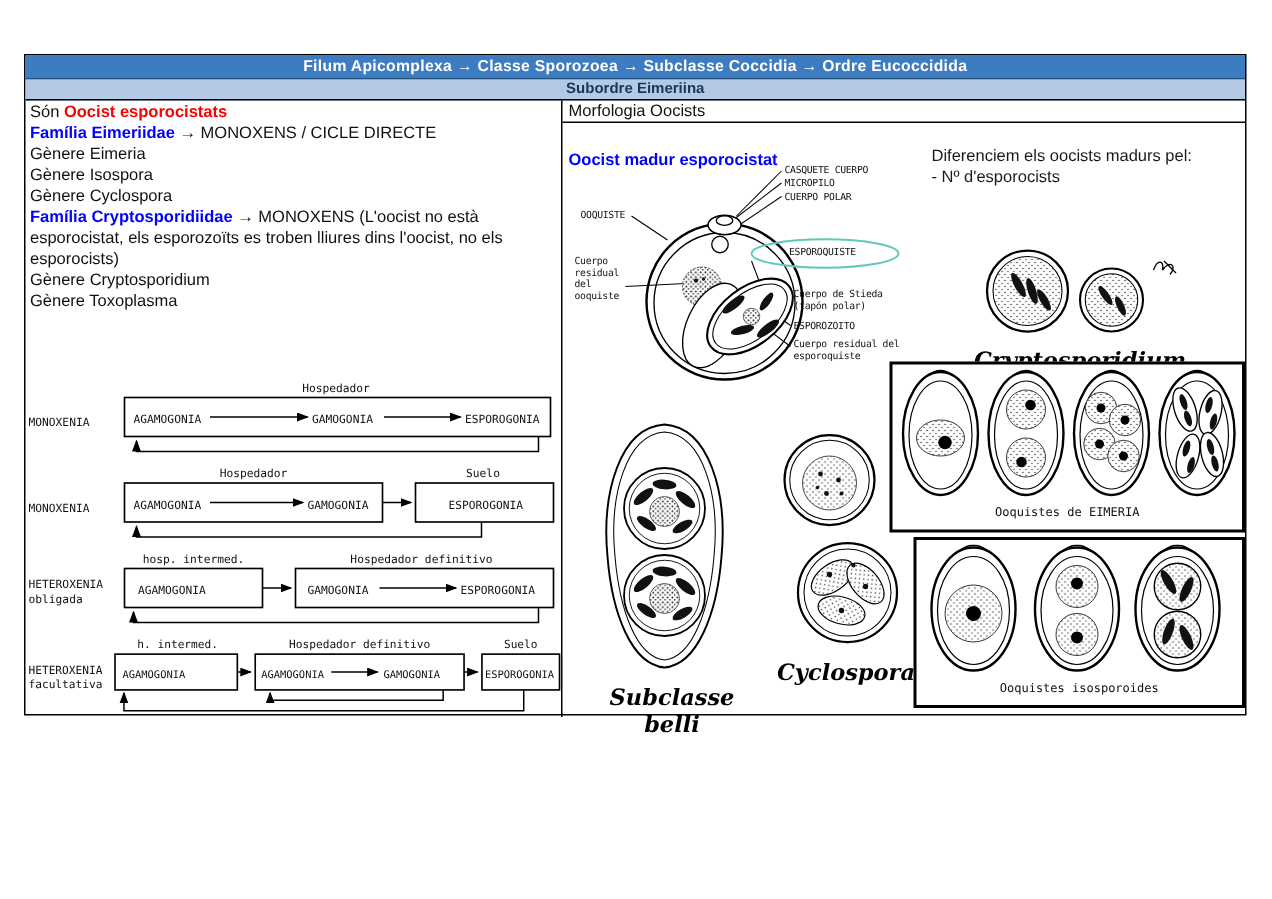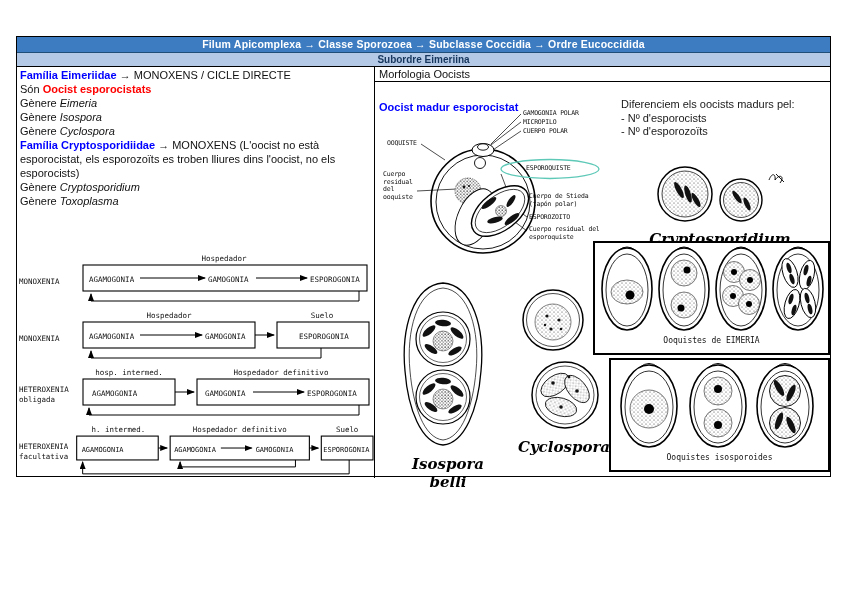--- a/index.html
+++ b/index.html
@@ -11,21 +11,21 @@
   .hdr2{height:13px;background:#b3c9e6;border-bottom:1px solid #000;color:#17365d;font-size:10px;font-weight:bold;
         text-align:center;line-height:13px;}
   .cols{display:flex;height:411px;}
   .leftcol{width:358px;border-right:1px solid #000;position:relative;box-sizing:border-box;}
   .rightcol{flex:1;position:relative;}
   
   .ltext{padding:1px 4px 0 3px;font-size:11px;line-height:14px;}
   .ltext p{margin:0;}
   .red{color:#ff0000;font-weight:bold;}
   .fam{color:#0000ff;font-weight:bold;}
-  .gen{font-style:italic;}
+  .gen{}
   
   .cycles{position:absolute;left:0;top:184px;width:356px;}
   .cyc{display:block;margin:0 0 1px 2px;}
   .cyc text{font-family:"DejaVu Sans Mono",monospace;font-size:7.5px;fill:#111;}
   .cyc text.sm{font-size:7px;}
   .cyc rect{fill:#fff;stroke:#000;stroke-width:1.1;}
   .cyc .ln{stroke:#000;stroke-width:1;fill:none;}
   
   .rhead{height:14px;border-bottom:1px solid #000;font-size:11px;line-height:14px;padding-left:4px;}
   .subtitle{position:absolute;left:4px;top:34px;color:#0000ff;font-weight:bold;font-size:11px;}
@@ -64,22 +64,22 @@
 <div class="page">
   <div class="table">
 
     <div class="hdr1">Filum Apicomplexa → Classe Sporozoea → Subclasse Coccidia → Ordre Eucoccidida</div>
     <div class="hdr2">Subordre Eimeriina</div>
 
     <div class="cols">
 
       <div class="leftcol">
         <div class="ltext">
+          <p><span>Són </span><span class="red">Oocist esporocistats</span></p>
           <p><span class="fam">Família Eimeriidae</span><span> → MONOXENS / CICLE DIRECTE</span></p>
-          <p><span>Són </span><span class="red">Oocist esporocistats</span></p>
           <p><span>Gènere </span><span class="gen">Eimeria</span></p>
           <p><span>Gènere </span><span class="gen">Isospora</span></p>
           <p><span>Gènere </span><span class="gen">Cyclospora</span></p>
           <p><span class="fam">Família Cryptosporidiidae</span><span> → MONOXENS (L'oocist no està esporocistat, els esporozoïts es troben lliures dins l'oocist, no els esporocists)</span></p>
           <p><span>Gènere </span><span class="gen">Cryptosporidium</span></p>
           <p><span>Gènere </span><span class="gen">Toxoplasma</span></p>
         </div>
 
         <div class="cycles">
 
@@ -146,21 +146,20 @@
         </div>
       </div>
 
       <div class="rightcol">
         <div class="rhead">Morfologia Oocists</div>
         <div class="subtitle">Oocist madur esporocistat</div>
 
         <div class="diff">
           <div>Diferenciem els oocists madurs pel:</div>
           <div>- Nº d'esporocists</div>
-          <div>- Nº d'esporozoïts</div>
         </div>
 
         <div class="oofig">
           <svg width="226" height="152" viewBox="0 0 226 152">
 
             <g stroke="#000" stroke-width="0.7">
               <path d="M138,7 L108,37" fill="none"></path>
                 <path d="M138,15 L104,41" fill="none"></path>
               <path d="M138,24 L101,49" fill="none"></path>
                 <path d="M38,37 L62,53" fill="none"></path>
@@ -191,21 +190,21 @@
             <g fill="#111">
               <ellipse cx="106" cy="96" rx="9" ry="3" transform="rotate(-38 106 96)"></ellipse>
               <ellipse cx="129" cy="112" rx="9" ry="3" transform="rotate(-38 129 112)"></ellipse>
               <ellipse cx="112" cy="113" rx="8" ry="2.8" transform="rotate(-15 112 113)"></ellipse>
               <ellipse cx="128" cy="94" rx="7" ry="2.5" transform="rotate(-55 128 94)"></ellipse>
             </g>
             <circle cx="118" cy="104" r="5.5" fill="url(#stipD)" stroke="#333" stroke-width="0.5"></circle>
 
             <ellipse cx="167" cy="62" rx="49" ry="9.5" fill="none" stroke="#5fc9b8" stroke-width="1.3"></ellipse>
           </svg>
-          <div class="olbl" style="left:140px;top:3px">GAMOGONIA POLAR</div>
+          <div class="olbl" style="left:140px;top:3px">CASQUETE CUERPO</div>
           <div class="olbl" style="left:140px;top:12px">MICROPILO</div>
           <div class="olbl" style="left:140px;top:21px">CUERPO POLAR</div>
           <div class="olbl" style="left:4px;top:33px">OOQUISTE</div>
           <div class="olbl" style="left:143px;top:58px">ESPOROQUISTE</div>
           <div class="olbl" style="left:0;top:64px;width:36px">Cuerpo residual del ooquiste</div>
           <div class="olbl" style="left:146px;top:86px;width:76px">Cuerpo de Stieda (tapón polar)</div>
           <div class="olbl" style="left:146px;top:107px">ESPOROZOITO</div>
           <div class="olbl" style="left:146px;top:119px;width:78px">Cuerpo residual del esporoquiste</div>
         </div>
 
@@ -336,21 +335,21 @@
               <circle cx="50" cy="120" r="10" fill="url(#stipD)" stroke="#333" stroke-width="0.5"></circle>
               <g fill="#111">
                 <ellipse cx="36" cy="110" rx="8" ry="3.2" transform="rotate(-40 36 110)"></ellipse>
                 <ellipse cx="50" cy="102" rx="8" ry="3.2" transform="rotate(5 50 102)"></ellipse>
                 <ellipse cx="64" cy="112" rx="8" ry="3.2" transform="rotate(40 64 112)"></ellipse>
                 <ellipse cx="38" cy="128" rx="7.5" ry="3" transform="rotate(35 38 128)"></ellipse>
                 <ellipse cx="62" cy="130" rx="7.5" ry="3" transform="rotate(-30 62 130)"></ellipse>
               </g>
             </g>
           </svg>
-          <div class="figlabel" style="font-size:15px;width:110px">Isospora belli</div>
+          <div class="figlabel" style="font-size:15px;width:110px">Subclasse belli</div>
         </div>
 
         <div class="fig" style="left:134px;top:220px;width:110px">
           <svg width="110" height="147" viewBox="0 0 110 147">
             <circle cx="44" cy="33" r="30" fill="none" stroke="#000" stroke-width="1.5"></circle>
             <circle cx="44" cy="33" r="26.5" fill="none" stroke="#000" stroke-width="0.7"></circle>
             <circle cx="44" cy="35" r="18" fill="url(#stip)" stroke="#333" stroke-width="0.6"></circle>
             <g fill="#111">
               <circle cx="38" cy="29" r="1.6"></circle>
                 <circle cx="50" cy="33" r="1.6"></circle>

